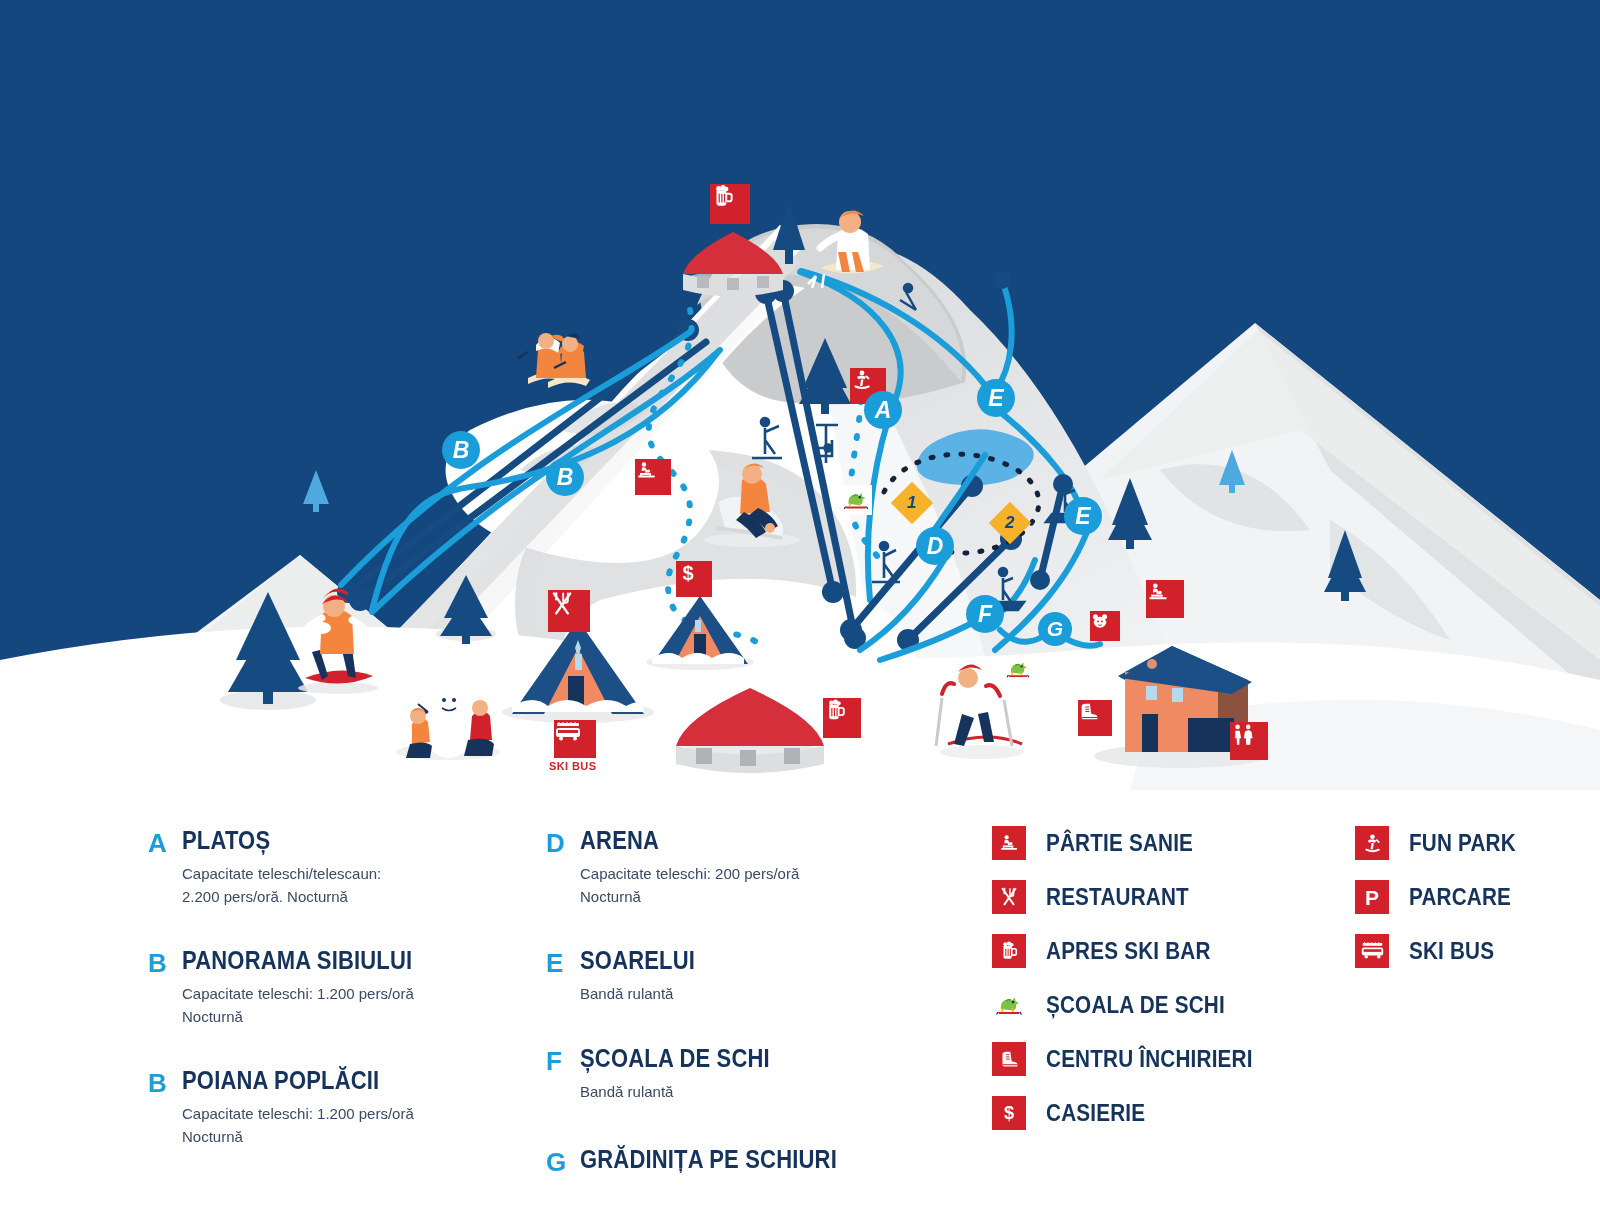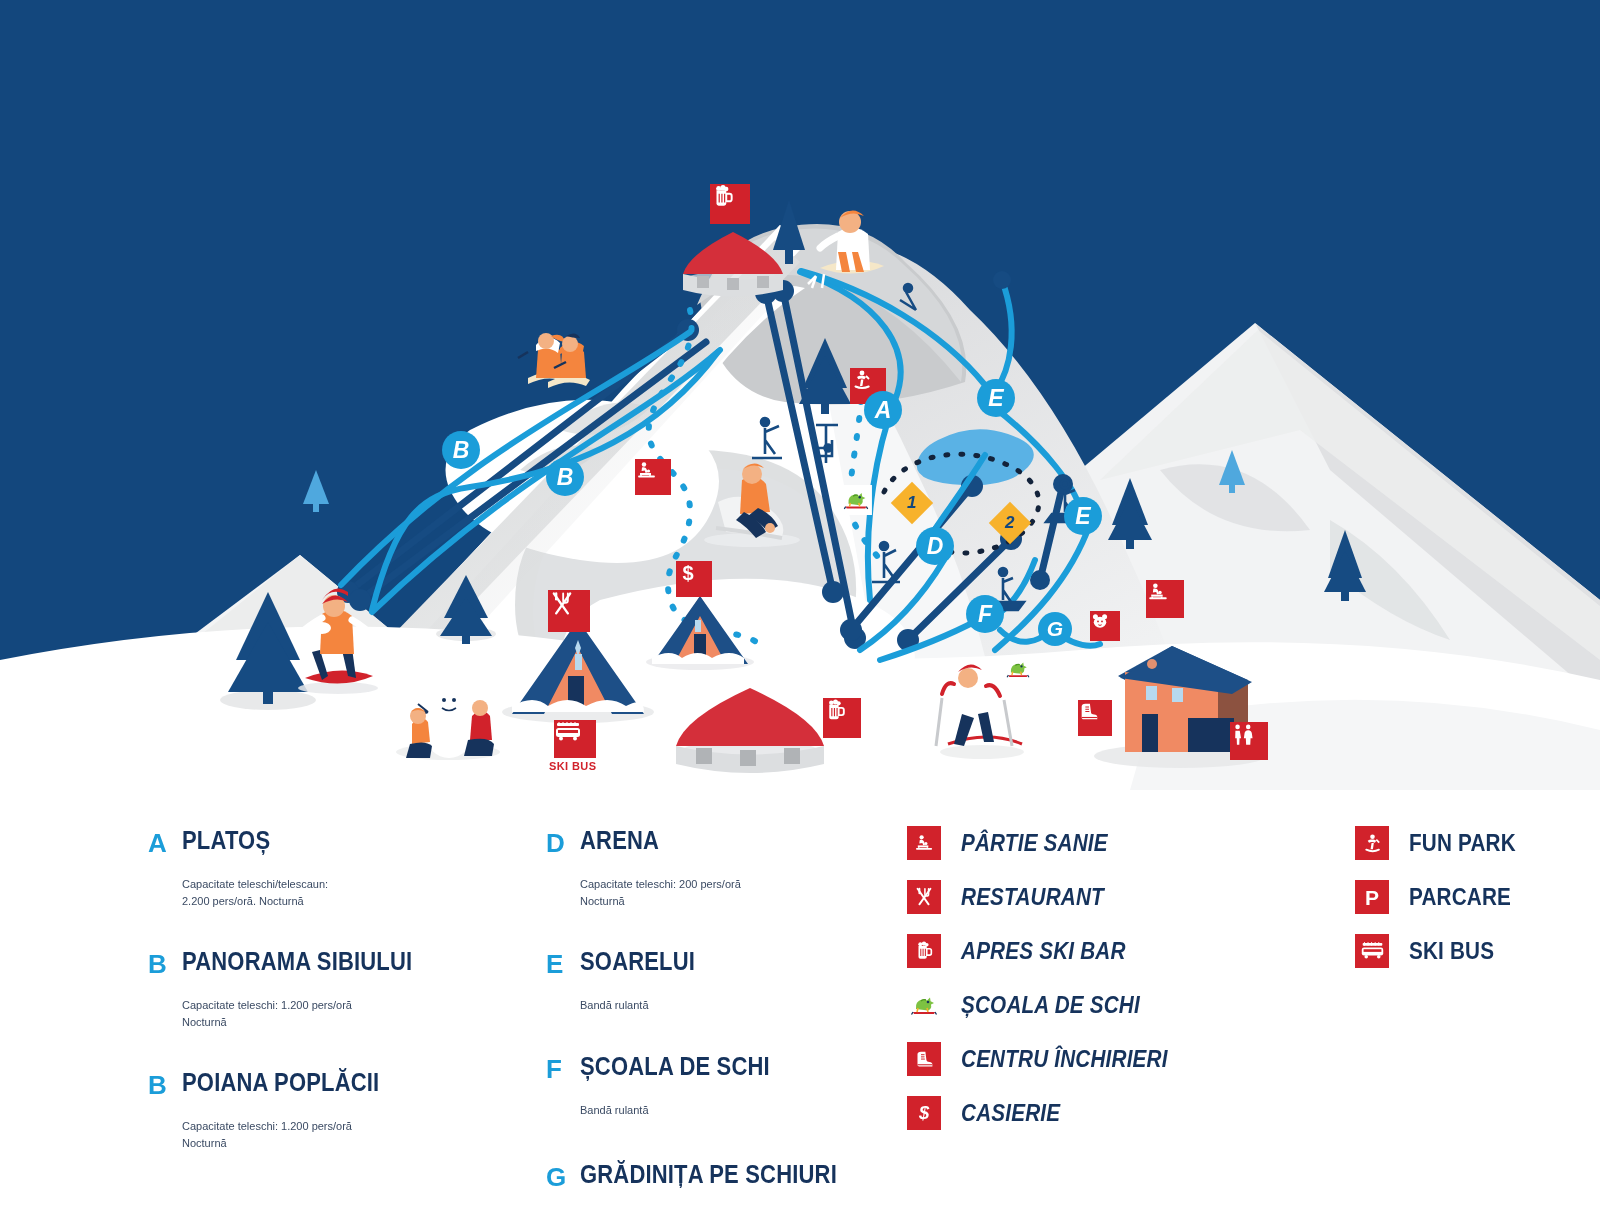--- a/index.html
+++ b/index.html
@@ -67,22 +67,22 @@
     letter-spacing:0px;
   }
   .lift-name{
     margin-left:34px;
     color:#16335c;font-weight:bold;font-size:25px;
     letter-spacing:.2px;line-height:1;
     font-family:"Liberation Sans",sans-serif;
     transform:scaleX(.88);transform-origin:left center;
   }
   .lift-desc{
-    margin-left:34px;margin-top:23px;
-    color:#3a4a63;font-size:11px;line-height:1.5;
+    margin-left:34px;margin-top:10px;
+    color:#3a4a63;font-size:15px;line-height:1.5;
     font-family:"Liberation Sans",sans-serif;
     white-space:pre-line;
   }
 
   .icon-row{display:flex;align-items:center;margin-bottom:20px;}
   .icon-box{
     width:34px;height:34px;background:#d1222b;flex:0 0 34px;
     display:flex;align-items:center;justify-content:center;color:#fff;
   }
   .icon-box.plain{background:transparent;}
@@ -621,21 +621,21 @@
         <div class="lift-desc">Bandă rulantă</div>
       </div>
 
       <div class="lift-row" style="margin-top:44px;">
         <div class="lift-letter">G</div>
         <div class="lift-name">GRĂDINIȚA PE SCHIURI</div>
       </div>
 
     </div>
 
-    <div class="col" style="left:907px;width:330px;padding-top:36px;font-style:italic;">
+    <div class="col" style="left:992px;width:330px;padding-top:36px;">
 
       <div class="icon-row">
         <div class="icon-box">
           <svg width="23" height="23" viewBox="0 0 24 24" fill="#fff">
               <circle cx="9" cy="5.5" r="2.2"></circle>
               <path d="M7 8.5c2-.8 4 0 4.6 1.8l1 3-2 .6-.8-2.4-3.2.5z"></path>
               <path d="M5 14h11v2H5z"></path>
               <path d="M4 17.5h15" stroke="#fff" stroke-width="1.8" stroke-linecap="round" fill="none"></path>
               <path d="M6 16v1.5M15 16v1.5" stroke="#fff" stroke-width="1.5"></path>
               <circle cx="13.5" cy="12" r="1.6"></circle>

